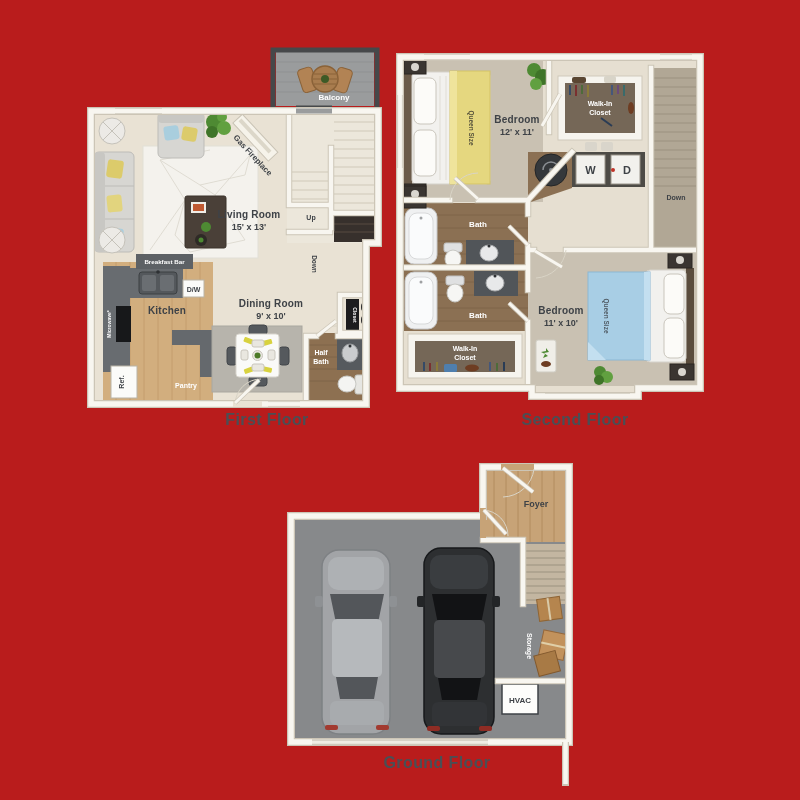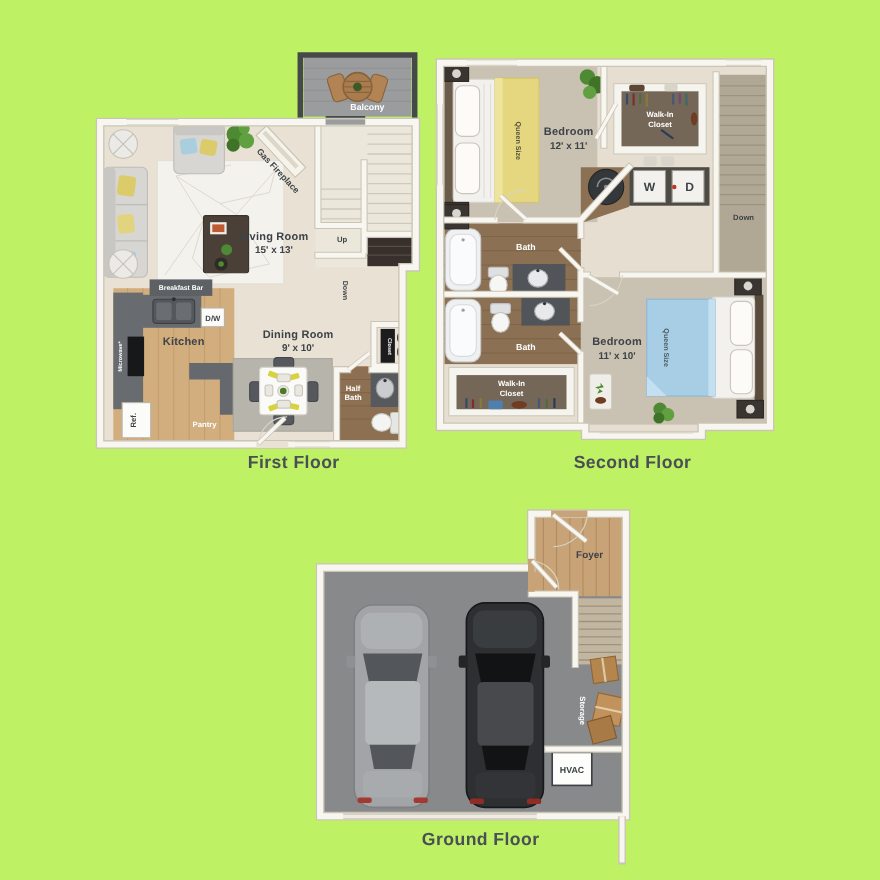--- a/index.html
+++ b/index.html
@@ -1,16 +1,16 @@
 <!DOCTYPE html>
 <html><head>
 <meta charset="utf-8">
 <style>
   html,body{margin:0;padding:0;background:#ffffff;}
-  .stage{position:relative;width:800px;height:800px;background:#bef264;overflow:hidden;}
+  .stage{position:relative;width:800px;height:800px;background:#b91c1c;overflow:hidden;}
   svg{display:block;}
   text{font-family:"Liberation Sans","DejaVu Sans",sans-serif;font-weight:bold;fill:#3e4247;}
   .floor-lbl{font-size:16px;fill:#4a4f55;letter-spacing:.4px;}
   .room{font-size:10px;letter-spacing:.2px;}
   .dims{font-size:9px;}
   .md{font-size:8px;}
   .mdw{font-size:8px;fill:#ffffff;}
   .sm{font-size:7px;}
   .smw{font-size:7px;fill:#ffffff;}
   .xsw{font-size:6px;fill:#ffffff;}

